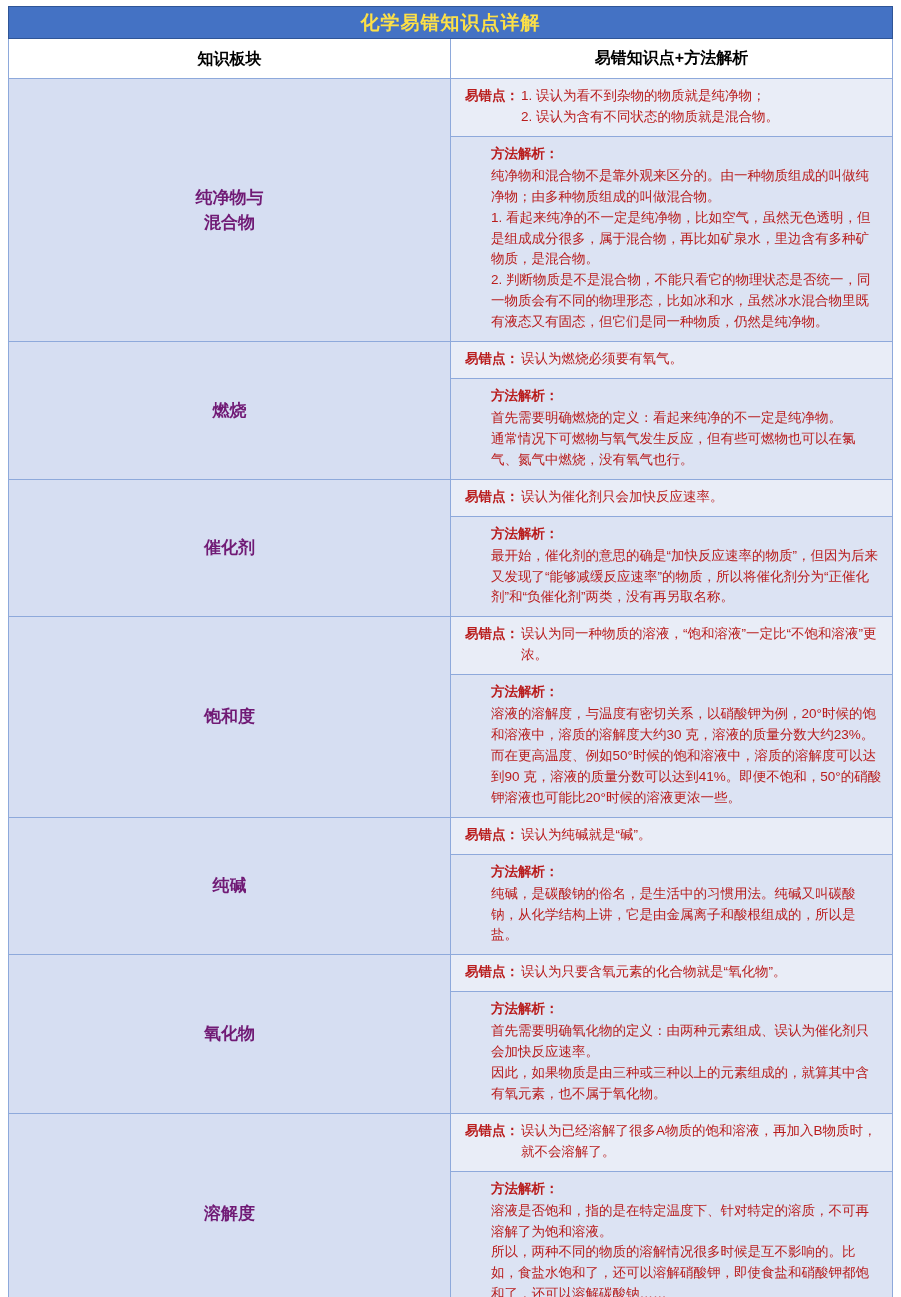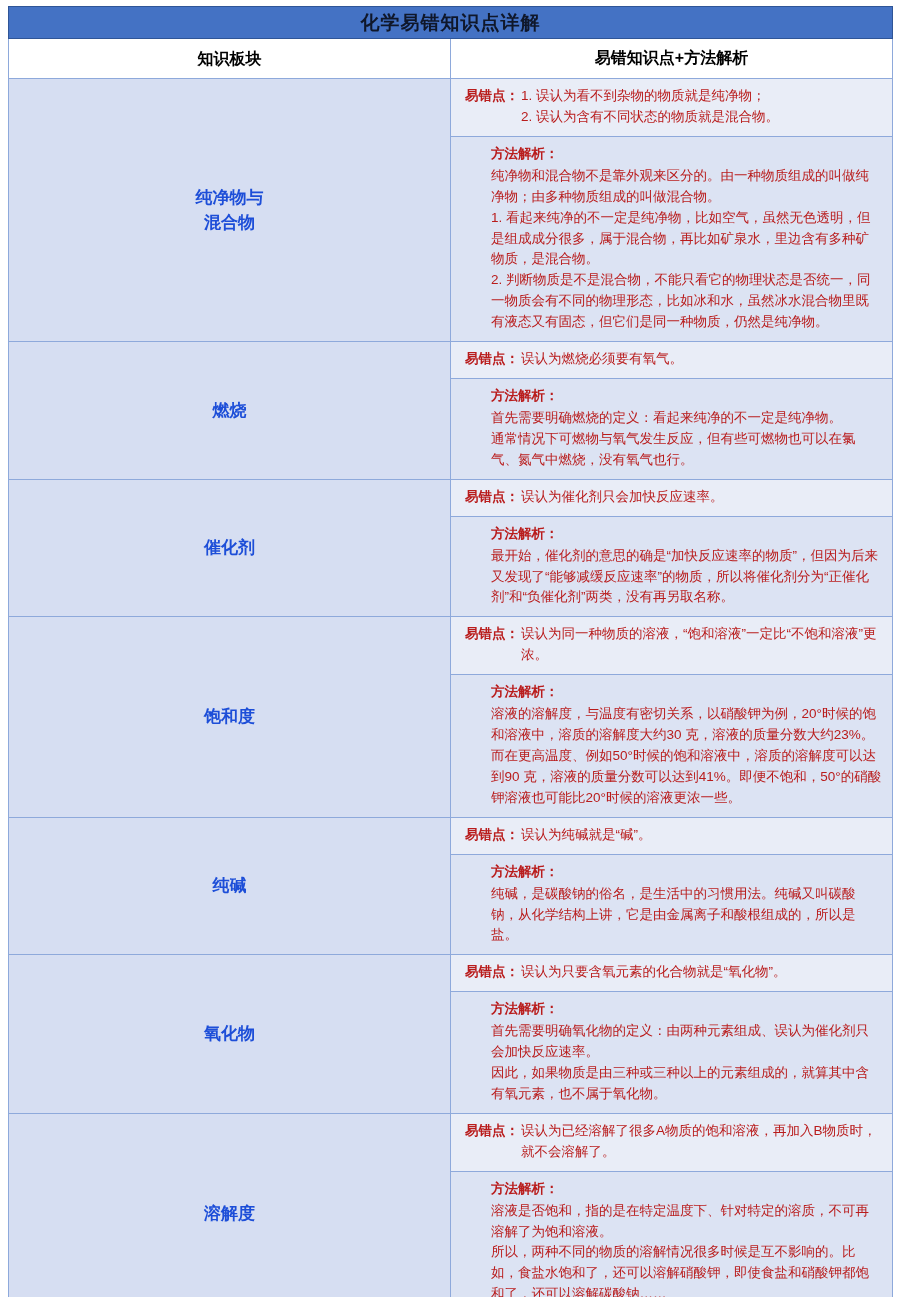--- a/index.html
+++ b/index.html
@@ -17,21 +17,21 @@
   }
   table.doc {
     width: 885px;
     border-collapse: collapse;
     table-layout: fixed;
   }
   td, th { padding: 0; }
 
   .title-row td {
     background: #4472c4;
-    color: #0f172a;
+    color: #fde047;
     text-align: center;
     font-weight: bold;
     font-size: 19px;
     height: 32px;
     border: 1px solid #2f5597;
     letter-spacing: 1px;
   }
   .head-row td {
     background: #ffffff;
     color: #000000;
@@ -43,21 +43,21 @@
   }
   .cat-cell {
     background: #d6def2;
     border: 1px solid #8ea9db;
     text-align: center;
     vertical-align: middle;
     font-weight: bold;
     font-size: 17px;
     width: 112px;
     line-height: 1.5;
-    color: #1d4ed8;
+    color: #701a75;
   }
   .body-cell {
     border: 1px solid #8ea9db;
     vertical-align: top;
     padding: 7px 10px 8px 14px;
     font-size: 13.5px;
     line-height: 1.55;
     color: #b91c1c;
   }
   .cell-mistake { background: #e9edf7; }

